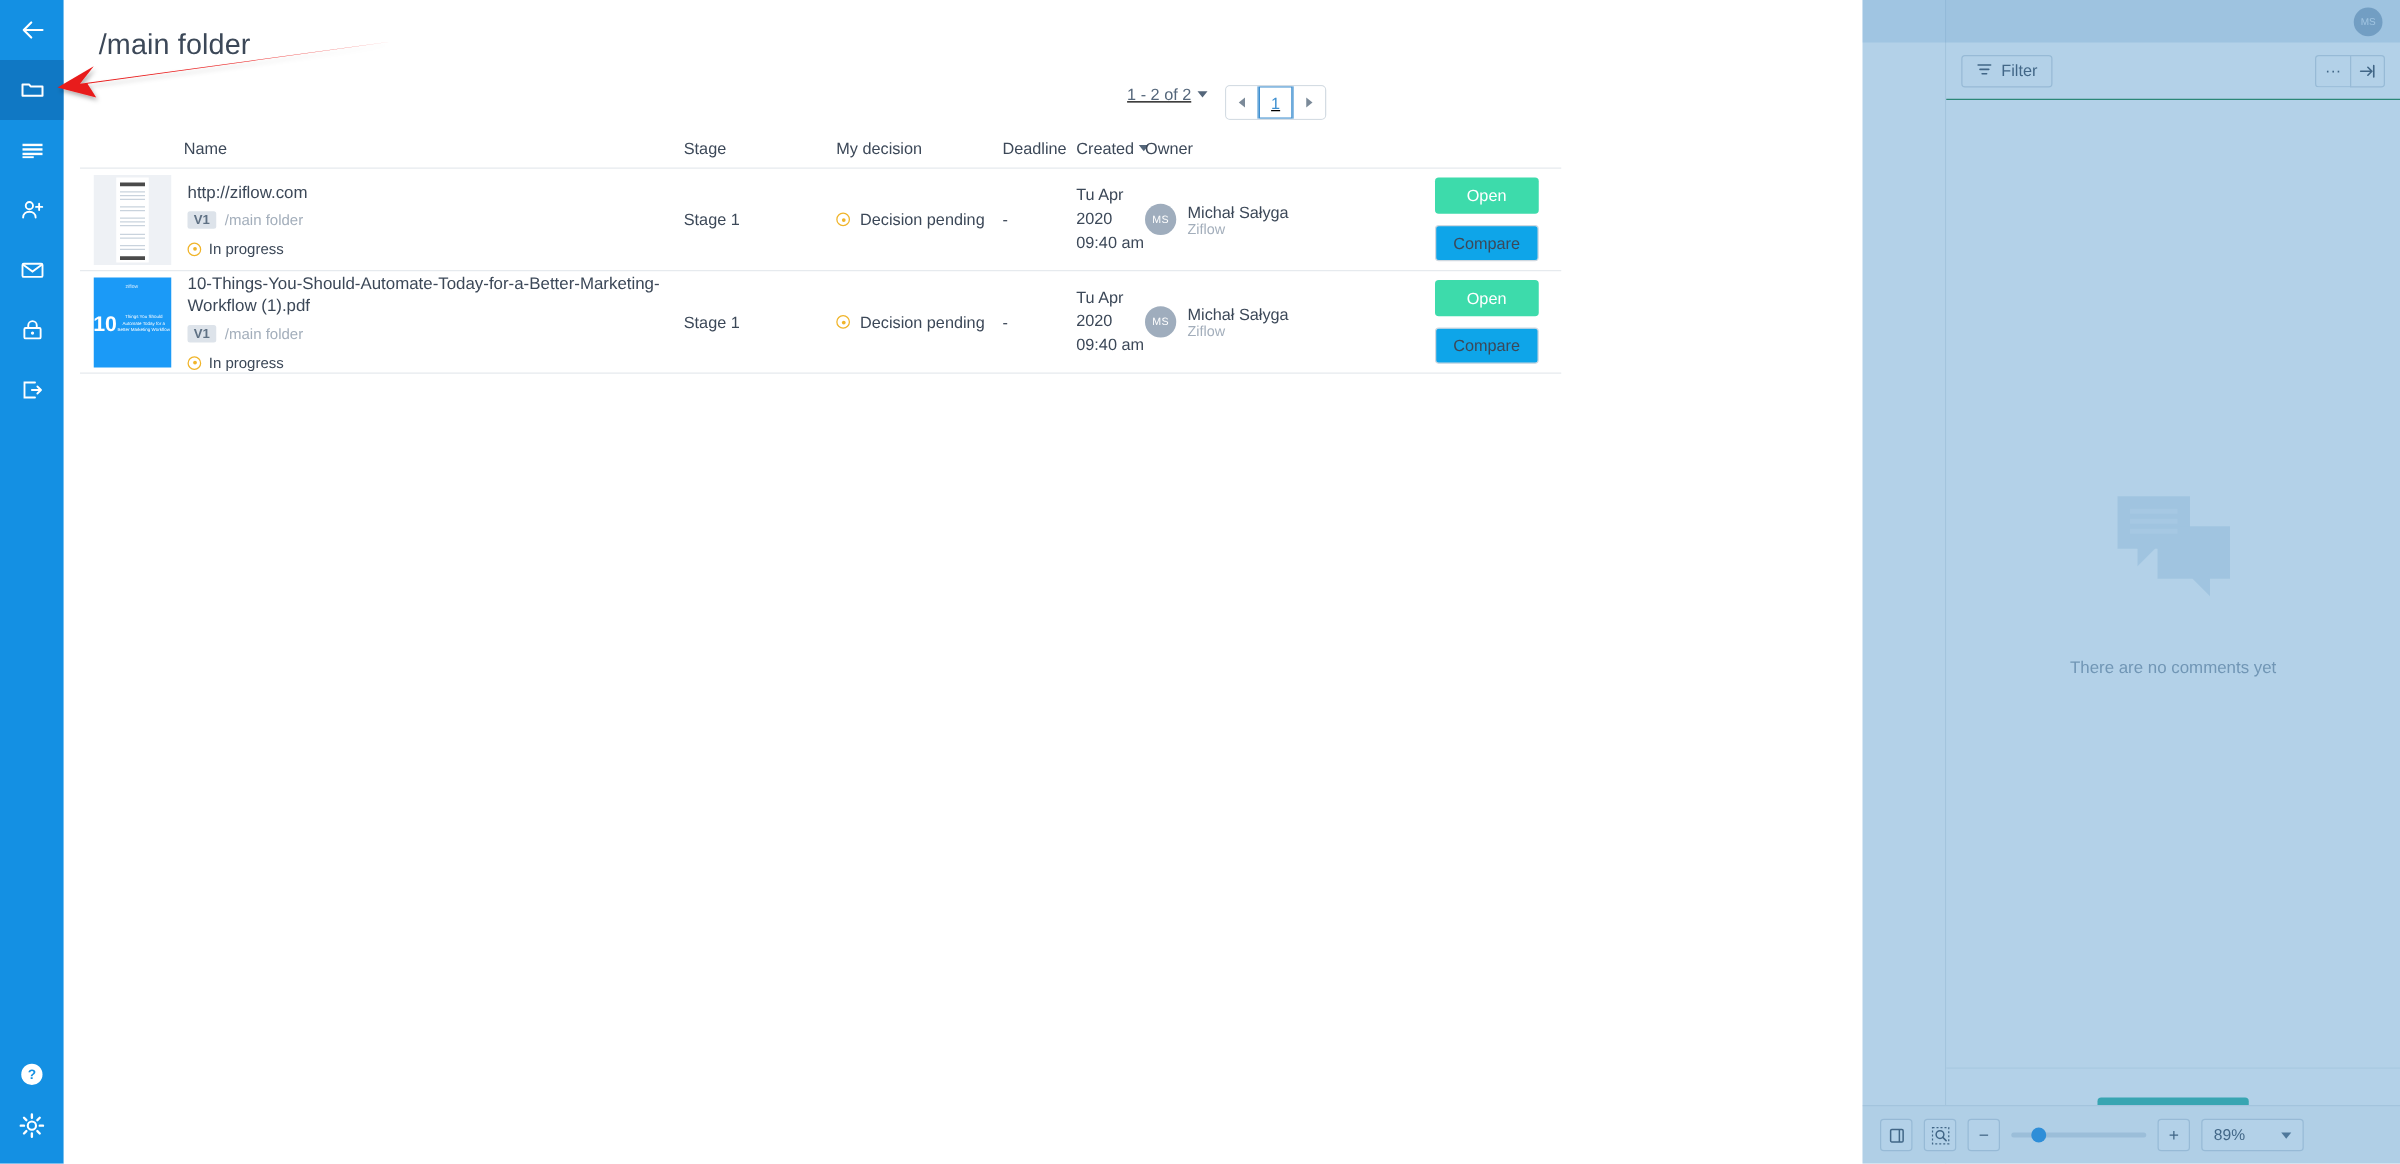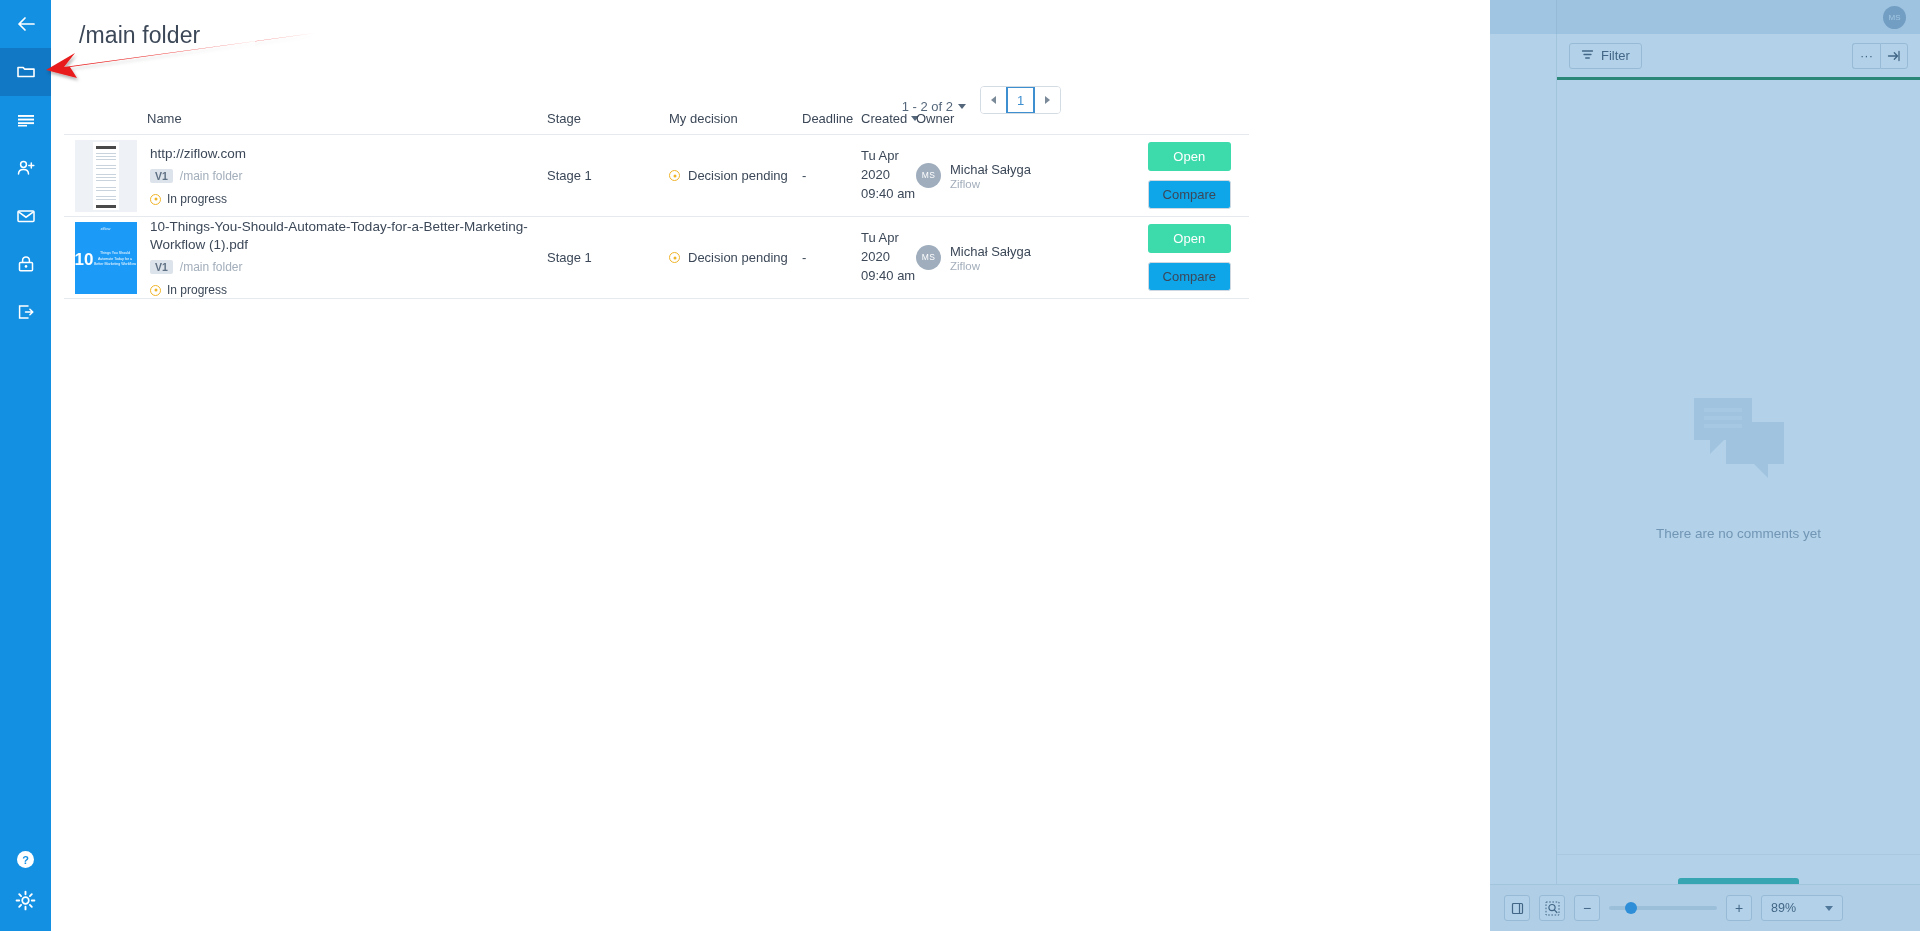--- a/index.html
+++ b/index.html
@@ -35,22 +35,22 @@
     background: #ffffff;
   }
   .page-title {
     position: absolute; left: 28px; top: 22px;
     font-size: 23px; color: #3c4858; font-weight: normal;
     letter-spacing: 0.1px;
   }
 
   
   .pagination {
-    position: absolute; right: 495px; top: 86px;
-    display: flex; align-items: flex-end; gap: 14px;
+    position: absolute; right: 495px; top: 68px;
+    display: flex; align-items: flex-start; gap: 14px; text-decoration: underline;
   }
   .pg-count {
     font-size: 13px; color: #54667a;
     display: flex; align-items: center; gap: 5px; cursor: pointer;
   }
   .caret-down {
     width: 0; height: 0;
     border-left: 4px solid transparent;
     border-right: 4px solid transparent;
     border-top: 5px solid #54667a;
@@ -165,21 +165,21 @@
     border-left: 1px solid #e3e8ed;
   }
   .rp-top { height: 34px; background: #fafbfc; }
   .rp-avatar {
     position: absolute; right: 14px; top: 6px;
     width: 23px; height: 23px; border-radius: 50%; background: #9fadbd;
     color: #fff; font-size: 8px; display: flex; align-items: center; justify-content: center;
   }
   .rp-toolbar {
     height: 46px; display: flex; align-items: center; padding: 0 12px;
-    border-bottom: 3px solid #15803d; background: #fff; gap: 32px;
+    border-bottom: 1px solid #15803d; background: #fff; gap: 32px;
   }
   .tb-btn {
     border: 1px solid #cfd8e0; background: #fff; border-radius: 3px;
     height: 26px; display: flex; align-items: center; gap: 7px;
     padding: 0 11px; font-size: 13px; color: #3c4858; cursor: pointer;
   }
   .tb-right { margin-left: auto; display: flex; }
   .tb-sq {
     width: 28px; height: 26px; border: 1px solid #cfd8e0; background: #fff;
     display: flex; align-items: center; justify-content: center;

